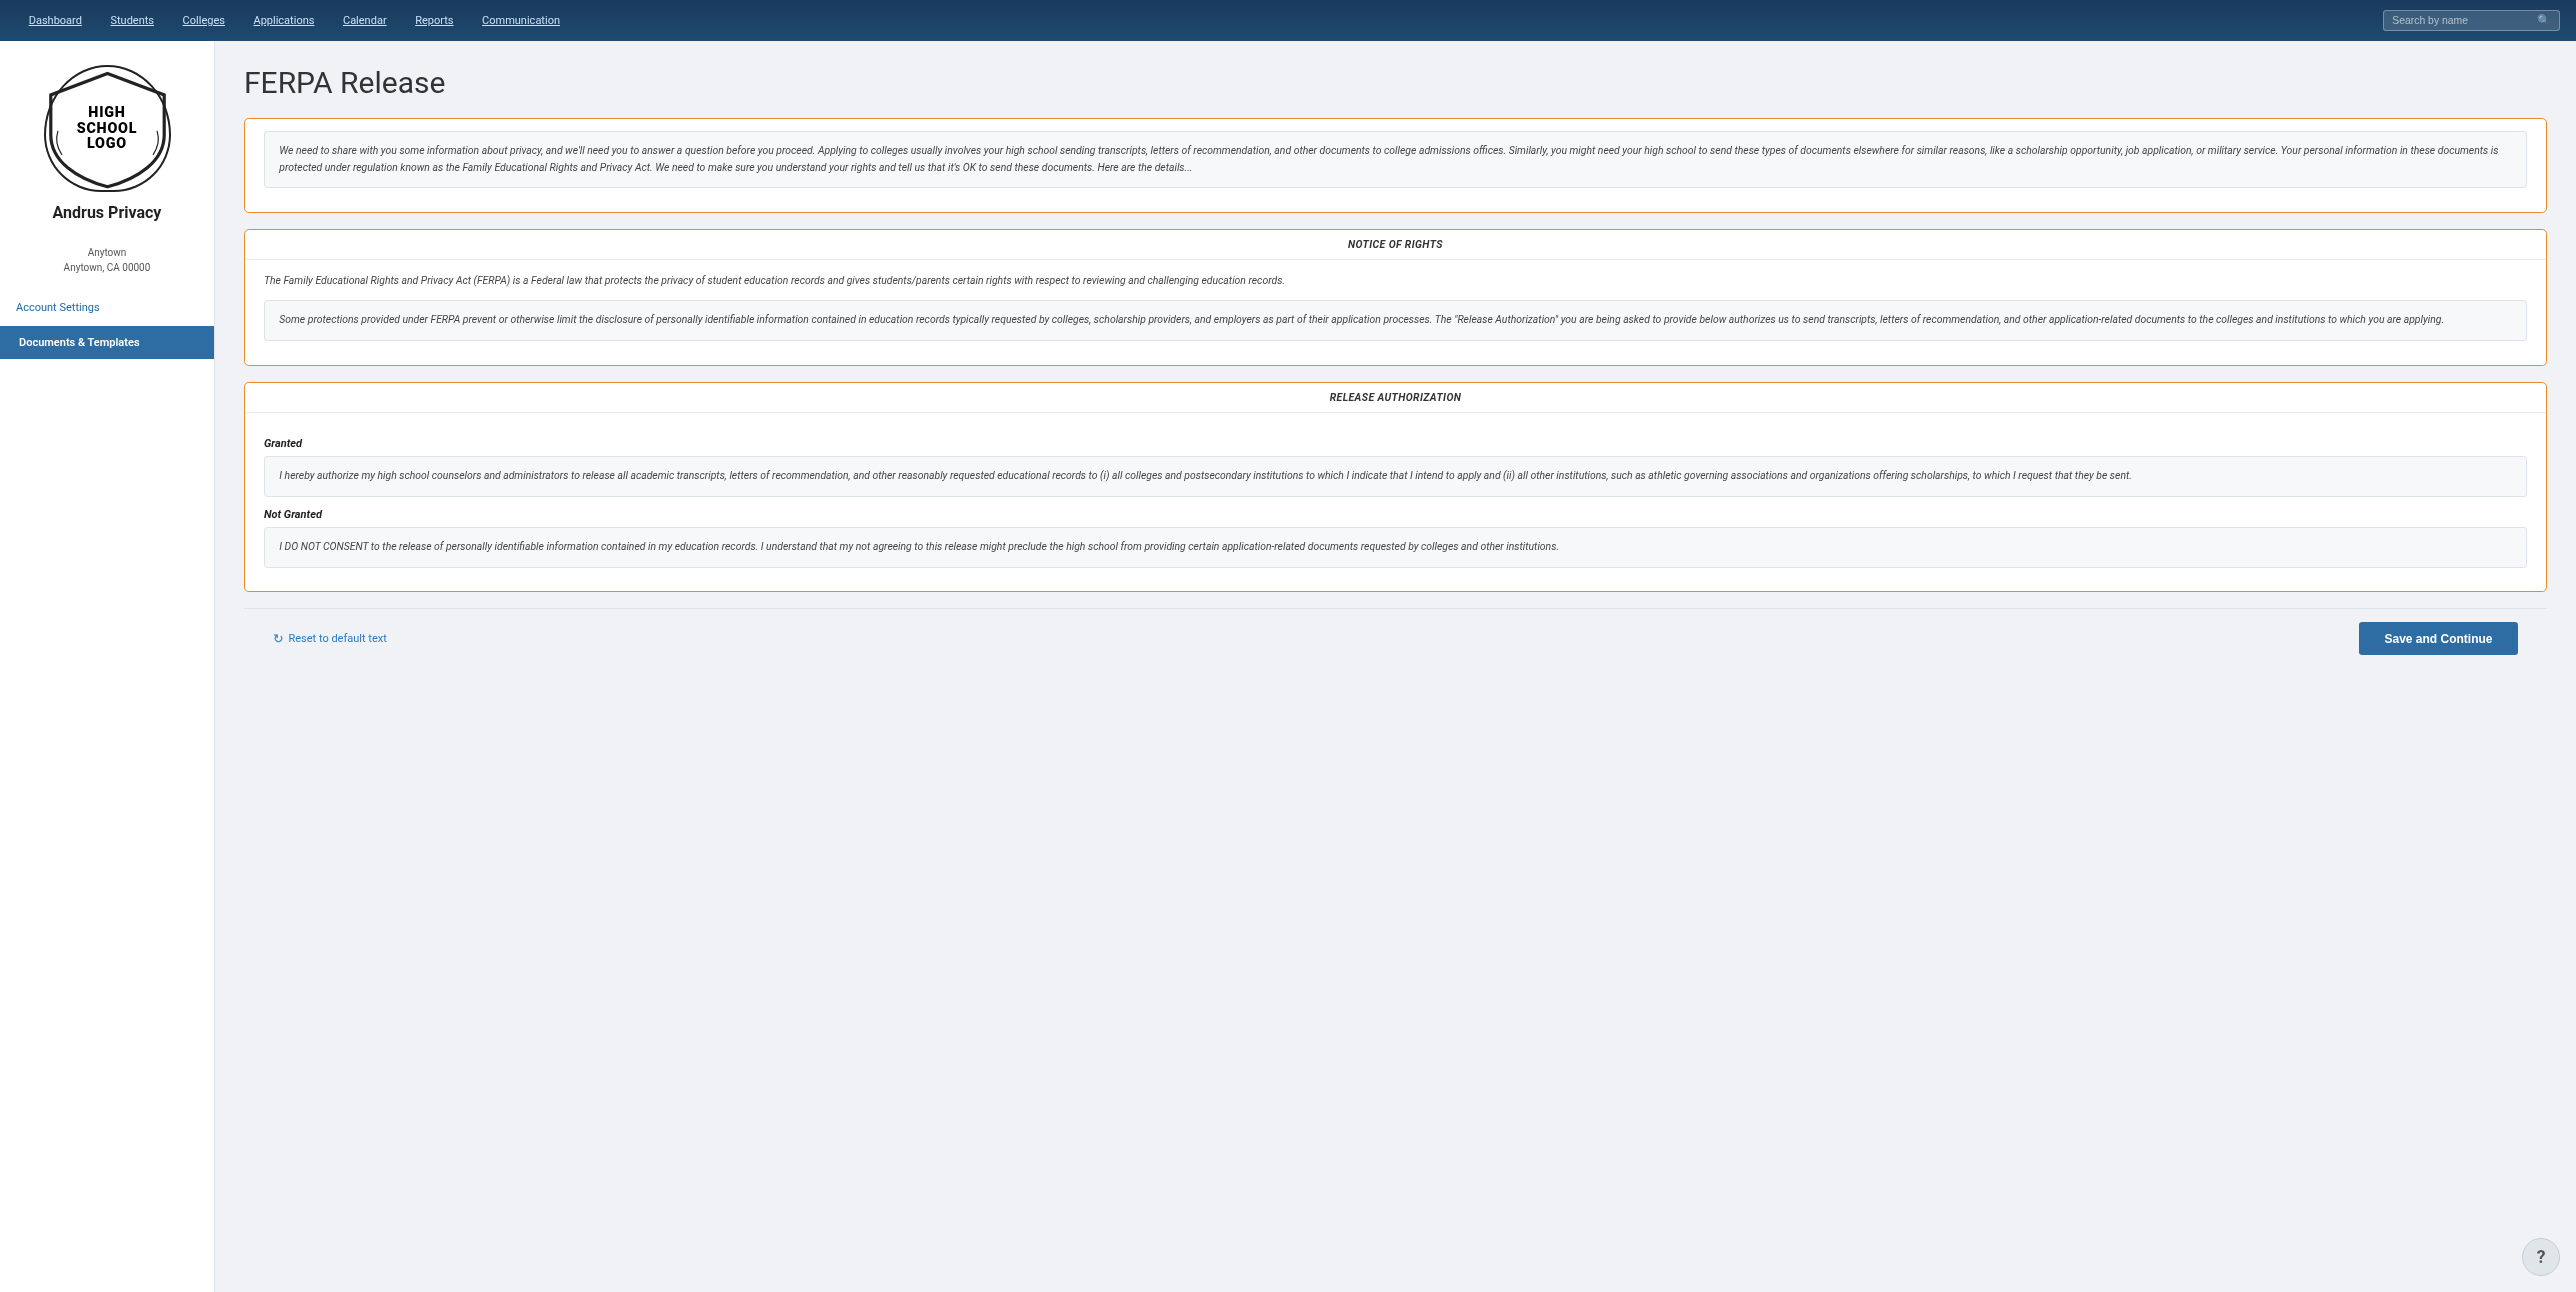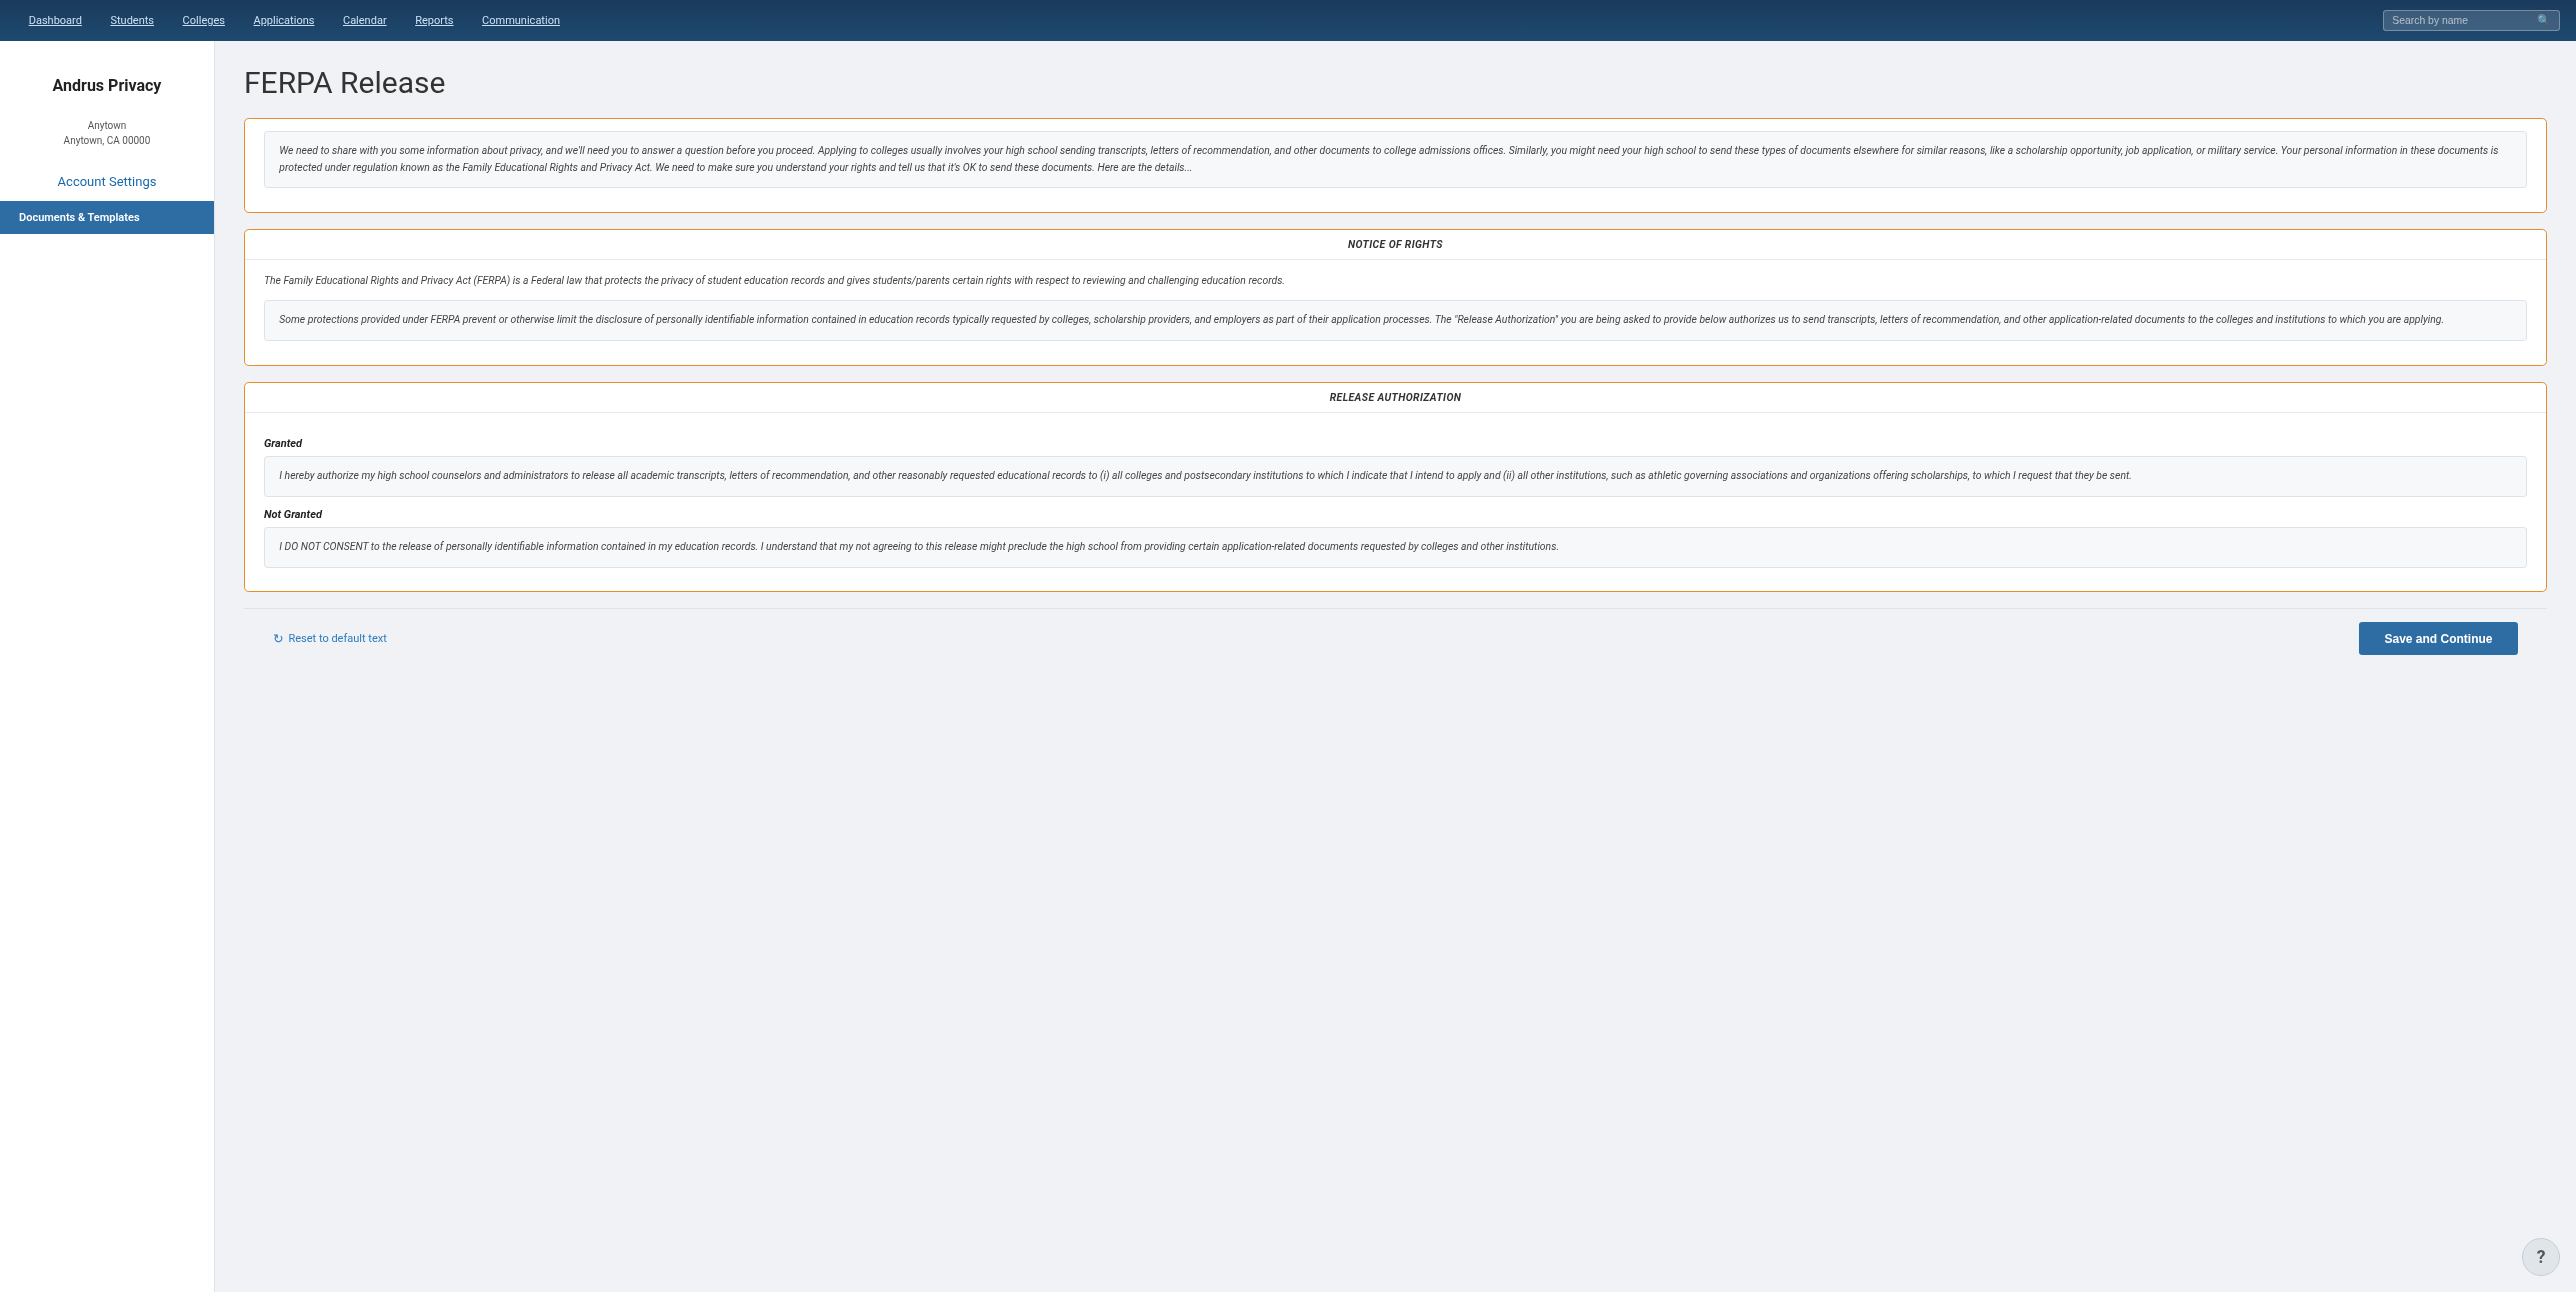--- a/index.html
+++ b/index.html
@@ -47,22 +47,22 @@
       width: 127px; height: 127px;
       border: 2.4px solid #222; border-radius: 50% 50% 45% 45% / 55% 55% 45% 45%;
       display: flex; align-items: center; justify-content: center;
       flex-direction: column; position: relative;
       background: #fff;
     }
     .logo-text { font-size: 14.3px; font-weight: 900; text-align: center; line-height: 1.1; letter-spacing: 0.8px; }
     .school-name { font-size: 16px; font-weight: 700; text-align: center; margin-top: 11px; color: #222; }
     .school-address { font-size: 10px; color: #555; text-align: center; margin-top: 23px; line-height: 1.5; }
     .account-settings-link {
-      display: block; text-align: center; color: #1a6aaa;
-      font-size: 13px; padding: 9.6px 16px; cursor: pointer;
+      display: block; text-align: left; color: #1a6aaa;
+      font-size: 11px; padding: 9.6px 16px; cursor: pointer;
       text-decoration: none;
     }
     .sidebar-active-item {
       background: #2e6da4; color: #fff;
       margin: 3.2px 0; padding: 9.6px 19px;
       font-size: 11px; font-weight: 600; cursor: pointer;
       border-radius: 0;
     }
 
     
@@ -150,20 +150,34 @@
   <div class="nav-search">
     <input type="text" placeholder="Search by name" style="">
     <span class="search-icon-nav">🔍</span>
   </div>
 </nav>
 
 <div class="layout">
 
   <aside class="sidebar">
     <div class="sidebar-logo-area">
+      <div class="logo-shield">
+
+        <svg width="123" height="123" viewBox="0 0 154 154" style="position:absolute;top:0;left:0;">
+          <path d="M77,8 L148,35 L148,85 C148,118 115,140 77,150 C39,140 6,118 6,85 L6,35 Z" fill="none" stroke="#222" stroke-width="4"></path>
+
+          <path d="M20,110 Q10,95 15,80" fill="none" stroke="#222" stroke-width="1.5"></path>
+          <path d="M134,110 Q144,95 139,80" fill="none" stroke="#222" stroke-width="1.5"></path>
+        </svg>
+        <span class="logo-text" style="z-index:1;">
+          <span>HIGH</span><br>
+          <span>SCHOOL</span><br>
+          <span>LOGO</span>
+        </span>
+      </div>
       <div class="school-name">Andrus Privacy</div>
       <div class="school-address">
         <span>Anytown</span><br>
         <span>Anytown, CA 00000</span>
       </div>
     </div>
     <a class="account-settings-link">Account Settings</a>
     <div class="sidebar-active-item">Documents &amp; Templates</div>
   </aside>
 

